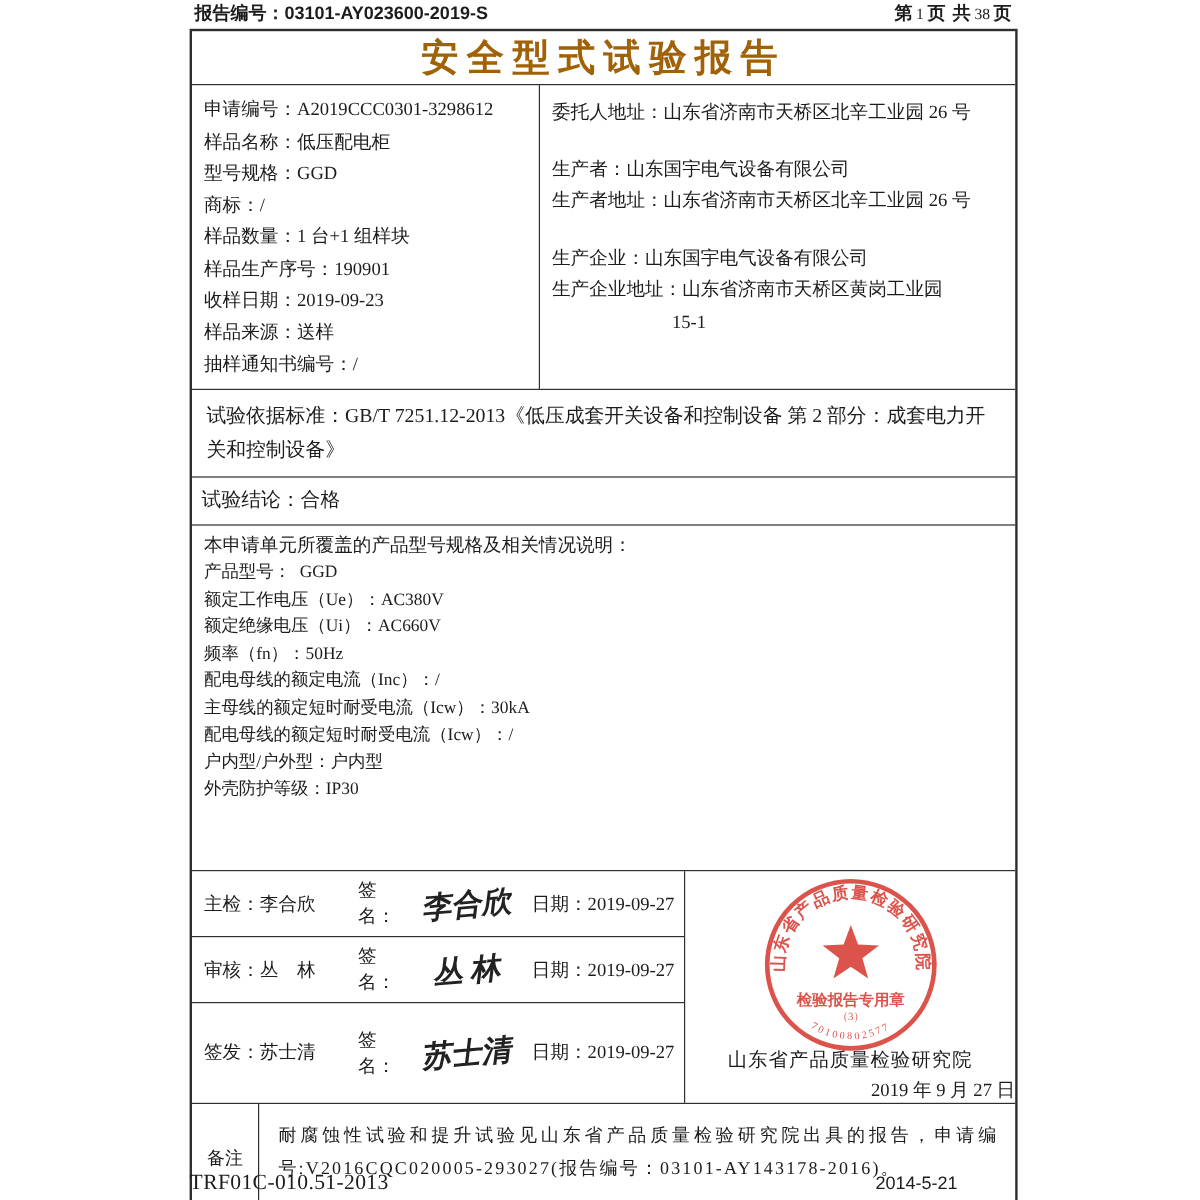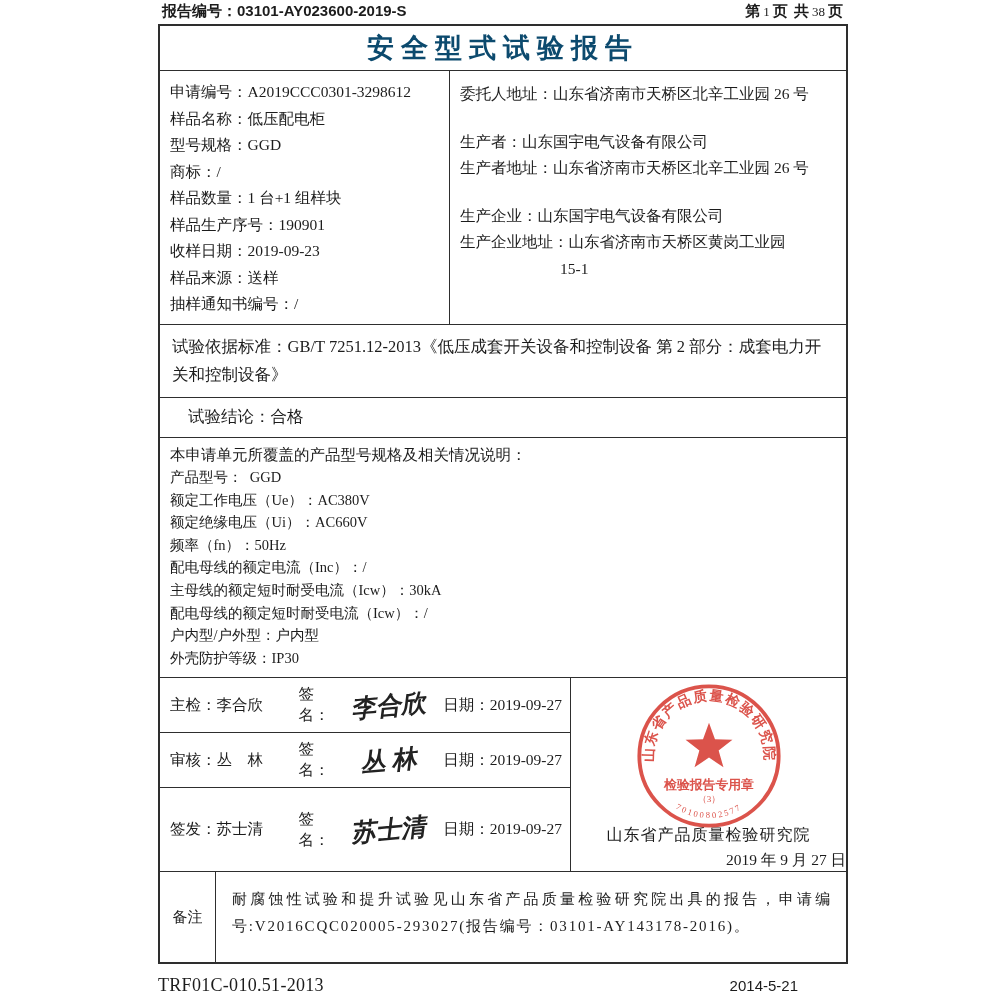--- a/index.html
+++ b/index.html
@@ -13,38 +13,38 @@
   .meta-line{display:flex;justify-content:space-between;align-items:baseline;
     font-family:"Liberation Sans","DejaVu Sans",sans-serif;font-weight:bold;
     font-size:15px;padding:0 4px 3px 4px;}
   .meta-line .num{font-family:"Liberation Serif",serif;font-weight:normal;font-size:13px;padding:0 2px;}
   .page-ind span{padding:0 1px;}
   
   .sheet{border:2px solid #2e2e2e;}
   .row{border-top:1.5px solid #2e2e2e;}
   .row:first-child{border-top:none;}
   .title-row{height:44px;display:flex;align-items:center;justify-content:center;}
-  .doc-title{font-size:27px;font-weight:bold;letter-spacing:7px;color:#0c4a6e;}
+  .doc-title{font-size:31px;font-weight:bold;letter-spacing:7px;color:#a16207;}
   
   .info-row{display:flex;min-height:246px;}
   .info-left{width:290px;border-right:1.5px solid #2e2e2e;padding:8px 6px 6px 10px;box-sizing:border-box;}
   .info-left div{line-height:26.5px;font-size:15.5px;white-space:pre;}
   .info-right{flex:1;padding:10px 6px 6px 10px;box-sizing:border-box;}
   .info-right div{line-height:26.5px;font-size:15.5px;}
   .grp-gap{margin-top:21px;}
   .indent-line{padding-left:100px;}
   
   .std-row{padding:8px 12px;font-size:16.5px;line-height:28px;min-height:50px;box-sizing:border-box;}
-  .concl-row{padding:8px 28px;font-size:16.5px;min-height:40px;box-sizing:border-box;}
+  .concl-row{padding:8px 8px;font-size:16.5px;min-height:40px;box-sizing:border-box;}
   
   .specs-row{padding:6px 6px 8px 10px;}
   .specs-row div{font-size:14.5px;line-height:22.6px;white-space:pre;}
   .specs-heading{font-size:15.5px !important;}
   
-  .sig-row{display:flex;min-height:176px;}
+  .sig-row{display:flex;min-height:176px;margin-top:48px;}
   .sig-left{width:411px;border-right:1.5px solid #2e2e2e;display:flex;flex-direction:column;box-sizing:border-box;}
   .sig-line{display:flex;align-items:center;padding:0 8px 0 10px;border-top:1.5px solid #2e2e2e;flex:1;box-sizing:border-box;}
   .sig-line:first-child{border-top:none;}
   .sig-line.tall{flex:1.55;}
   .sig-who{width:148px;font-size:15.5px;white-space:pre;}
   .sig-lab{font-size:15.5px;}
   .sig-script{width:118px;text-align:center;font-size:25px;font-weight:600;
     transform:rotate(-5deg) skewX(-12deg);display:inline-block;color:#222;white-space:pre;}
   .sig-date{font-size:15.5px;margin-left:2px;white-space:pre;}
   .stamp-cell{flex:1;position:relative;text-align:center;}

